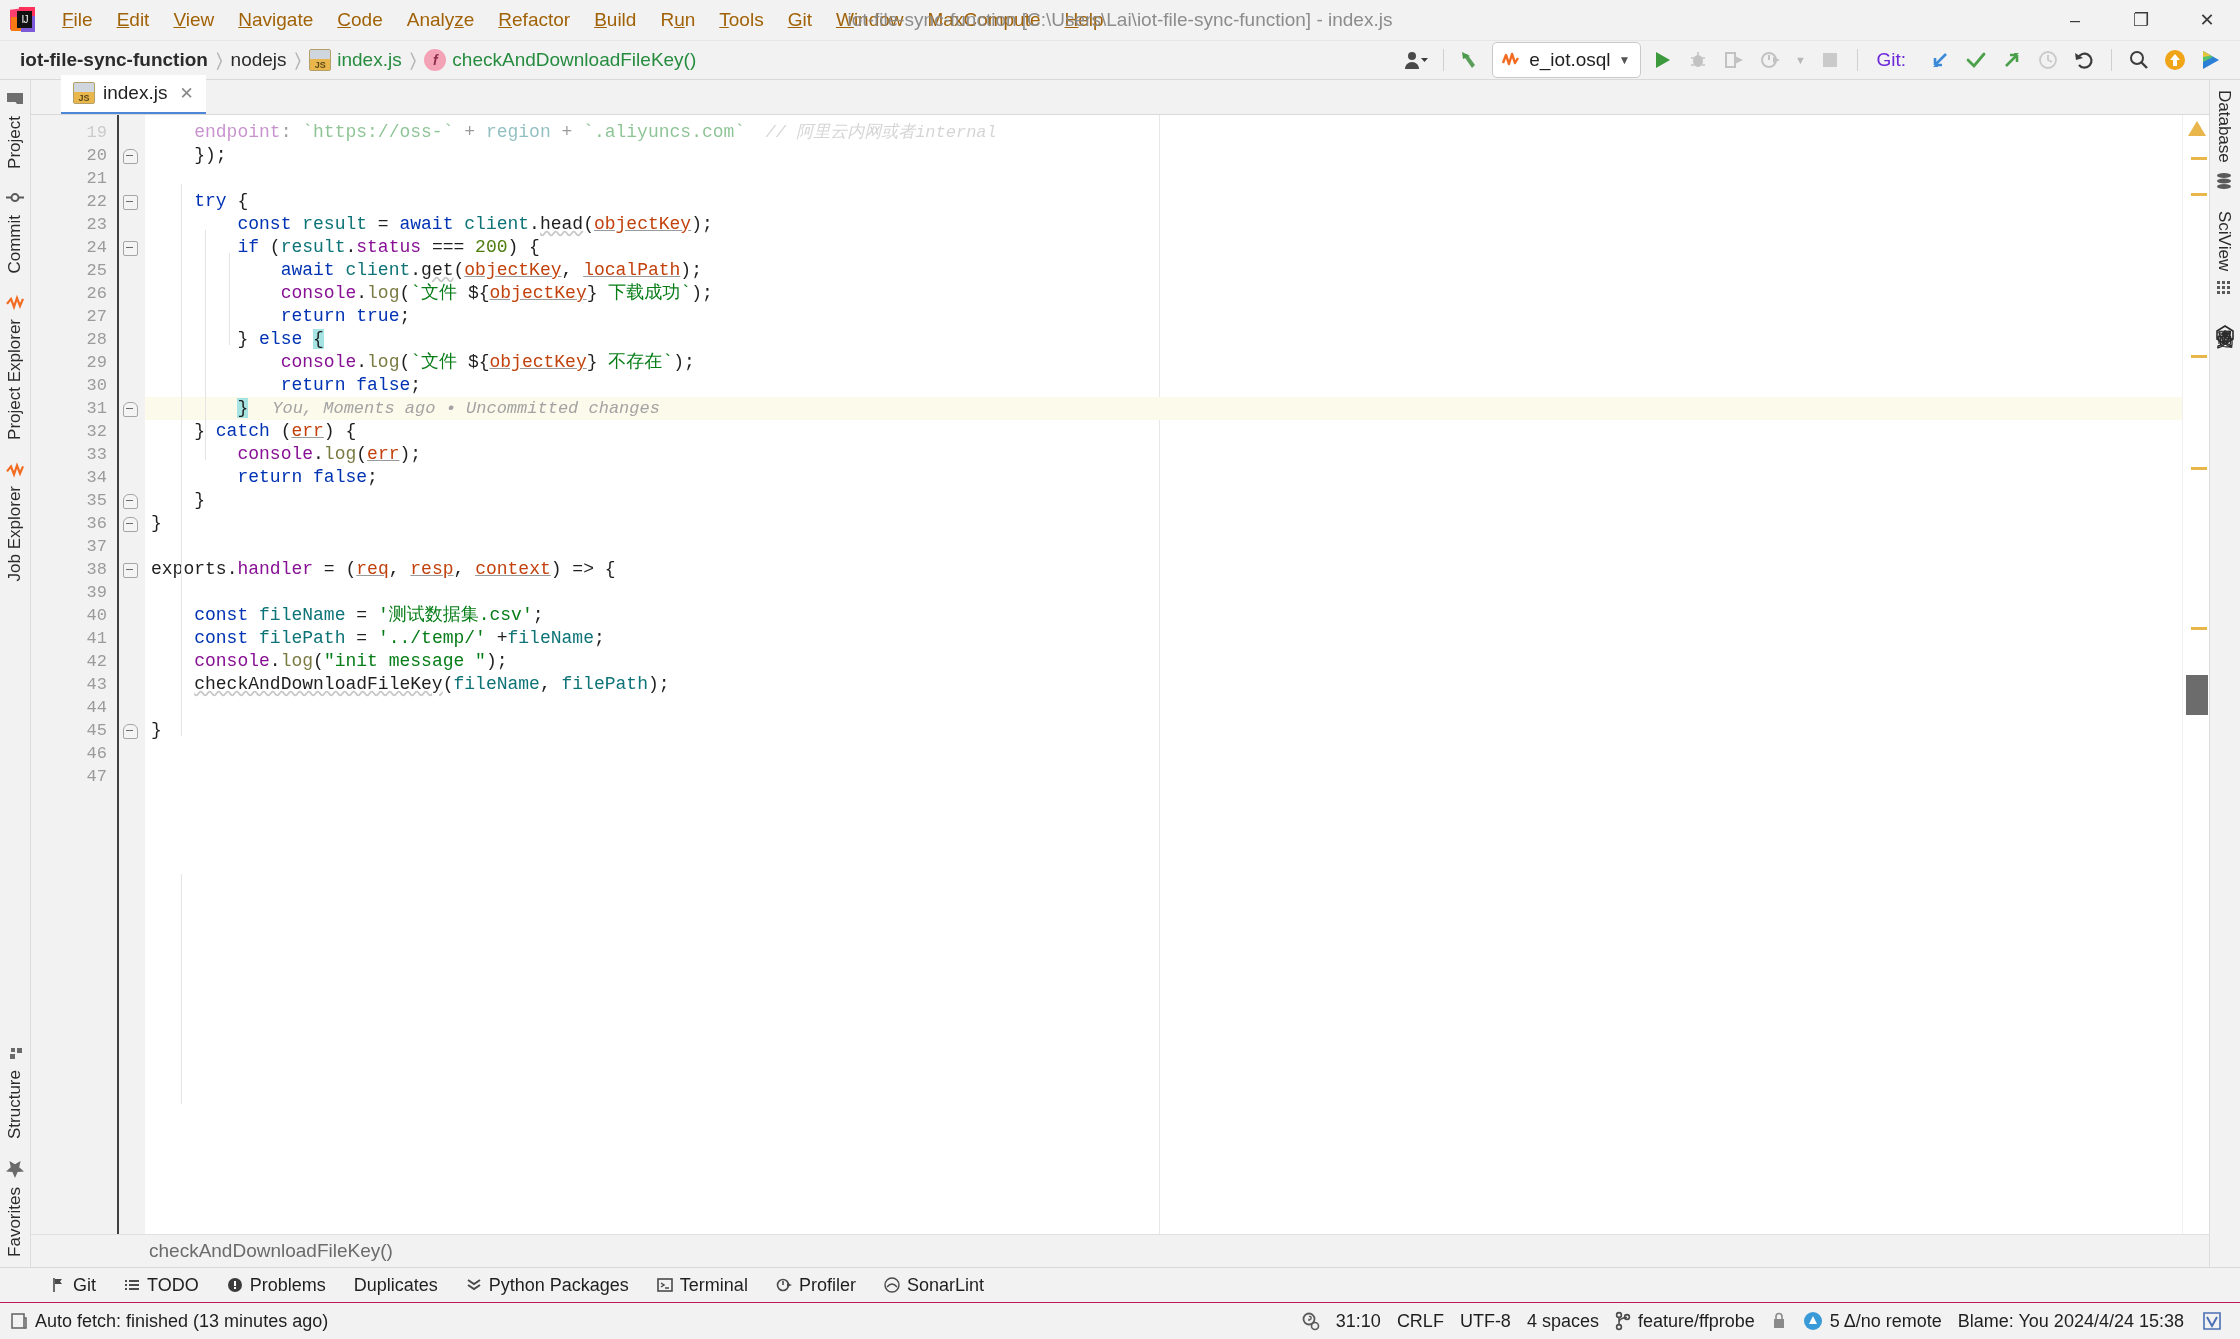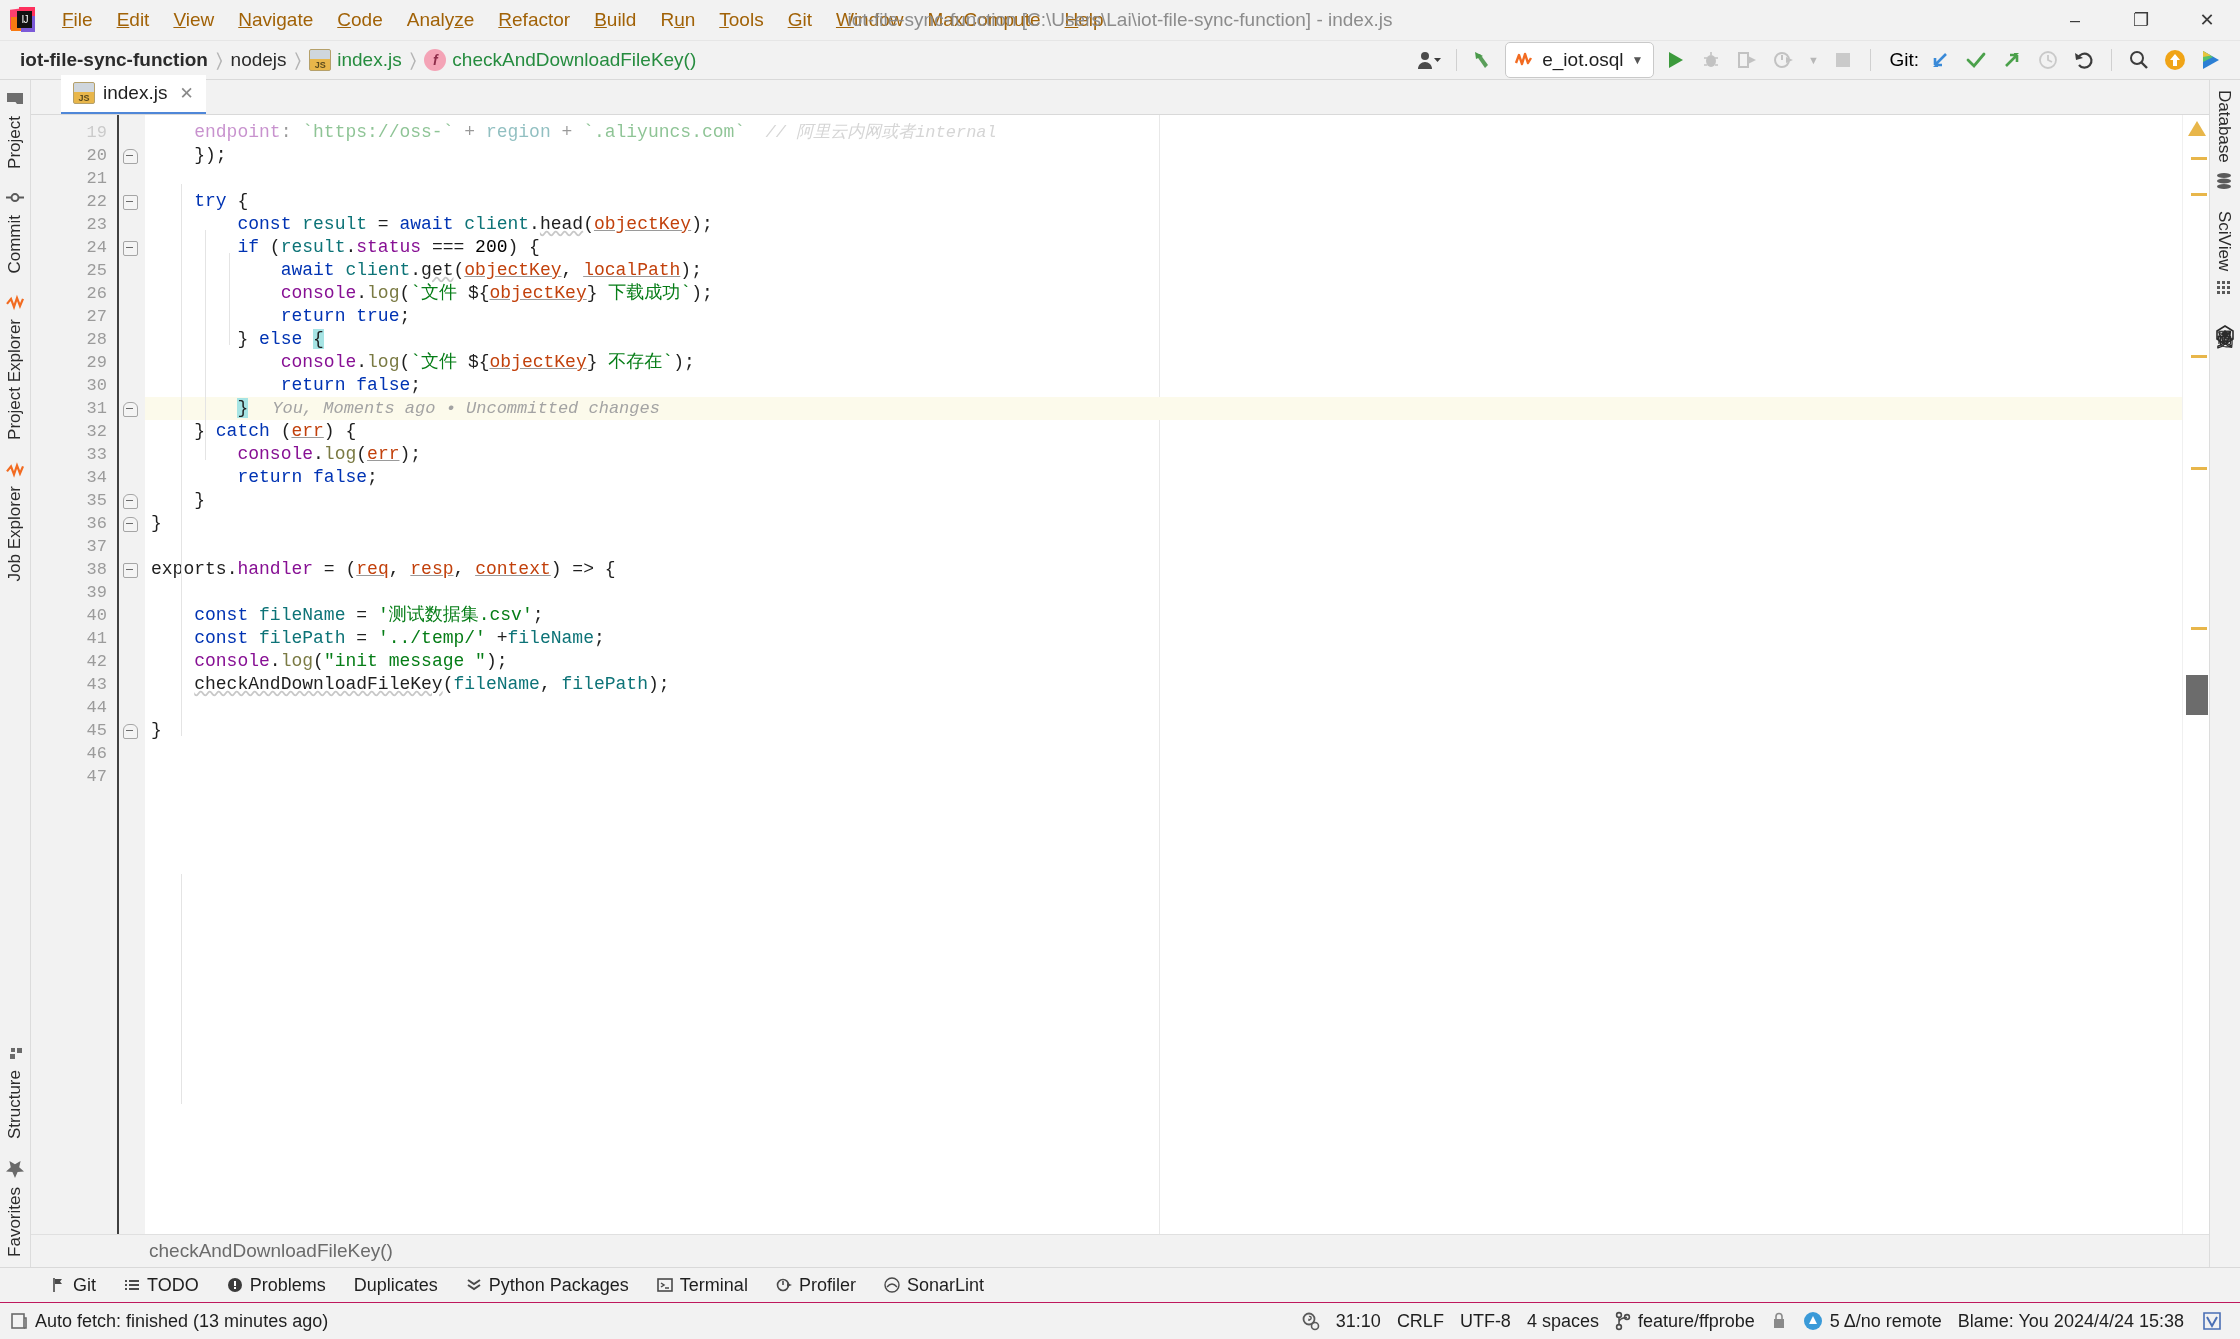--- a/index.html
+++ b/index.html
@@ -69,21 +69,21 @@
   }
   .nav-right { margin-left: auto; display: flex; align-items: center; gap: 6px; padding-right: 6px;}
   .tb-btn { width: 30px; height: 30px; display:flex; align-items:center; justify-content:center; border-radius:4px; color:#5a5a5a;}
   .tb-btn.dis { opacity: 0.38; }
   .vbar { width: 1px; height: 22px; background: #d0d0d0; margin: 0 6px; }
   .runconfig {
     display:flex; align-items:center; gap:8px;
     border: 1px solid #c9c9c9; border-radius: 5px; background:#fff;
     padding: 3px 10px 3px 8px; height: 28px; font-size: 19px; color:#1f1f1f;
   }
-  .git-label { font-size: 19px; color:#000000; margin-left:6px; margin-right:0;}
+  .git-label { font-size: 19px; color:#6d28d9; margin-left:6px; margin-right:13px;}
 
   
   .main { flex: 1; display: flex; min-height: 0; }
 
   .stripe {
     width: 30px; background: #f2f2f2; display: flex; flex-direction: column;
     align-items: center; border-right: 1px solid #dcdcdc; position:relative;
   }
   .stripe.right { border-right: none; border-left: 1px solid #dcdcdc; }
   .vtab {
@@ -125,21 +125,21 @@
     font-family: "Liberation Mono", monospace; font-size: 18px; color:#1f1f1f;
     overflow: hidden;
   }
   .cline { height: 23px; line-height: 23px; white-space: pre; padding-left: 6px; position:relative;}
   .cline.hl { background: #fcfaeb; }
   .cline.partial { opacity: 0.45; }
 
   
   .kw   { color: #0033b3; }
   .str  { color: #067d17; }
-  .num  { color: #000000; }
+  .num  { color: #4d7c0f; }
   .prop { color: #871094; }
   .fnc  { color: #7a7a43; }
   .loc  { color: #0d7377; }
   .plain{ color: #1f1f1f; }
   .param{ color: #c2410c; text-decoration: underline; text-decoration-color:#9a9a9a;}
   .err  { text-decoration: underline; text-decoration-style: wavy; text-decoration-color:#c8c8c8; }
   .blame{ color: #a3a3a3; font-style: italic; font-family:"Liberation Mono", monospace; font-size:17px;}
   .caret-sel { background:#a6e4e4; }
   .indent-guide { position:absolute; top:0; bottom:0; width:1px; background:#e4e4e4;}
 

